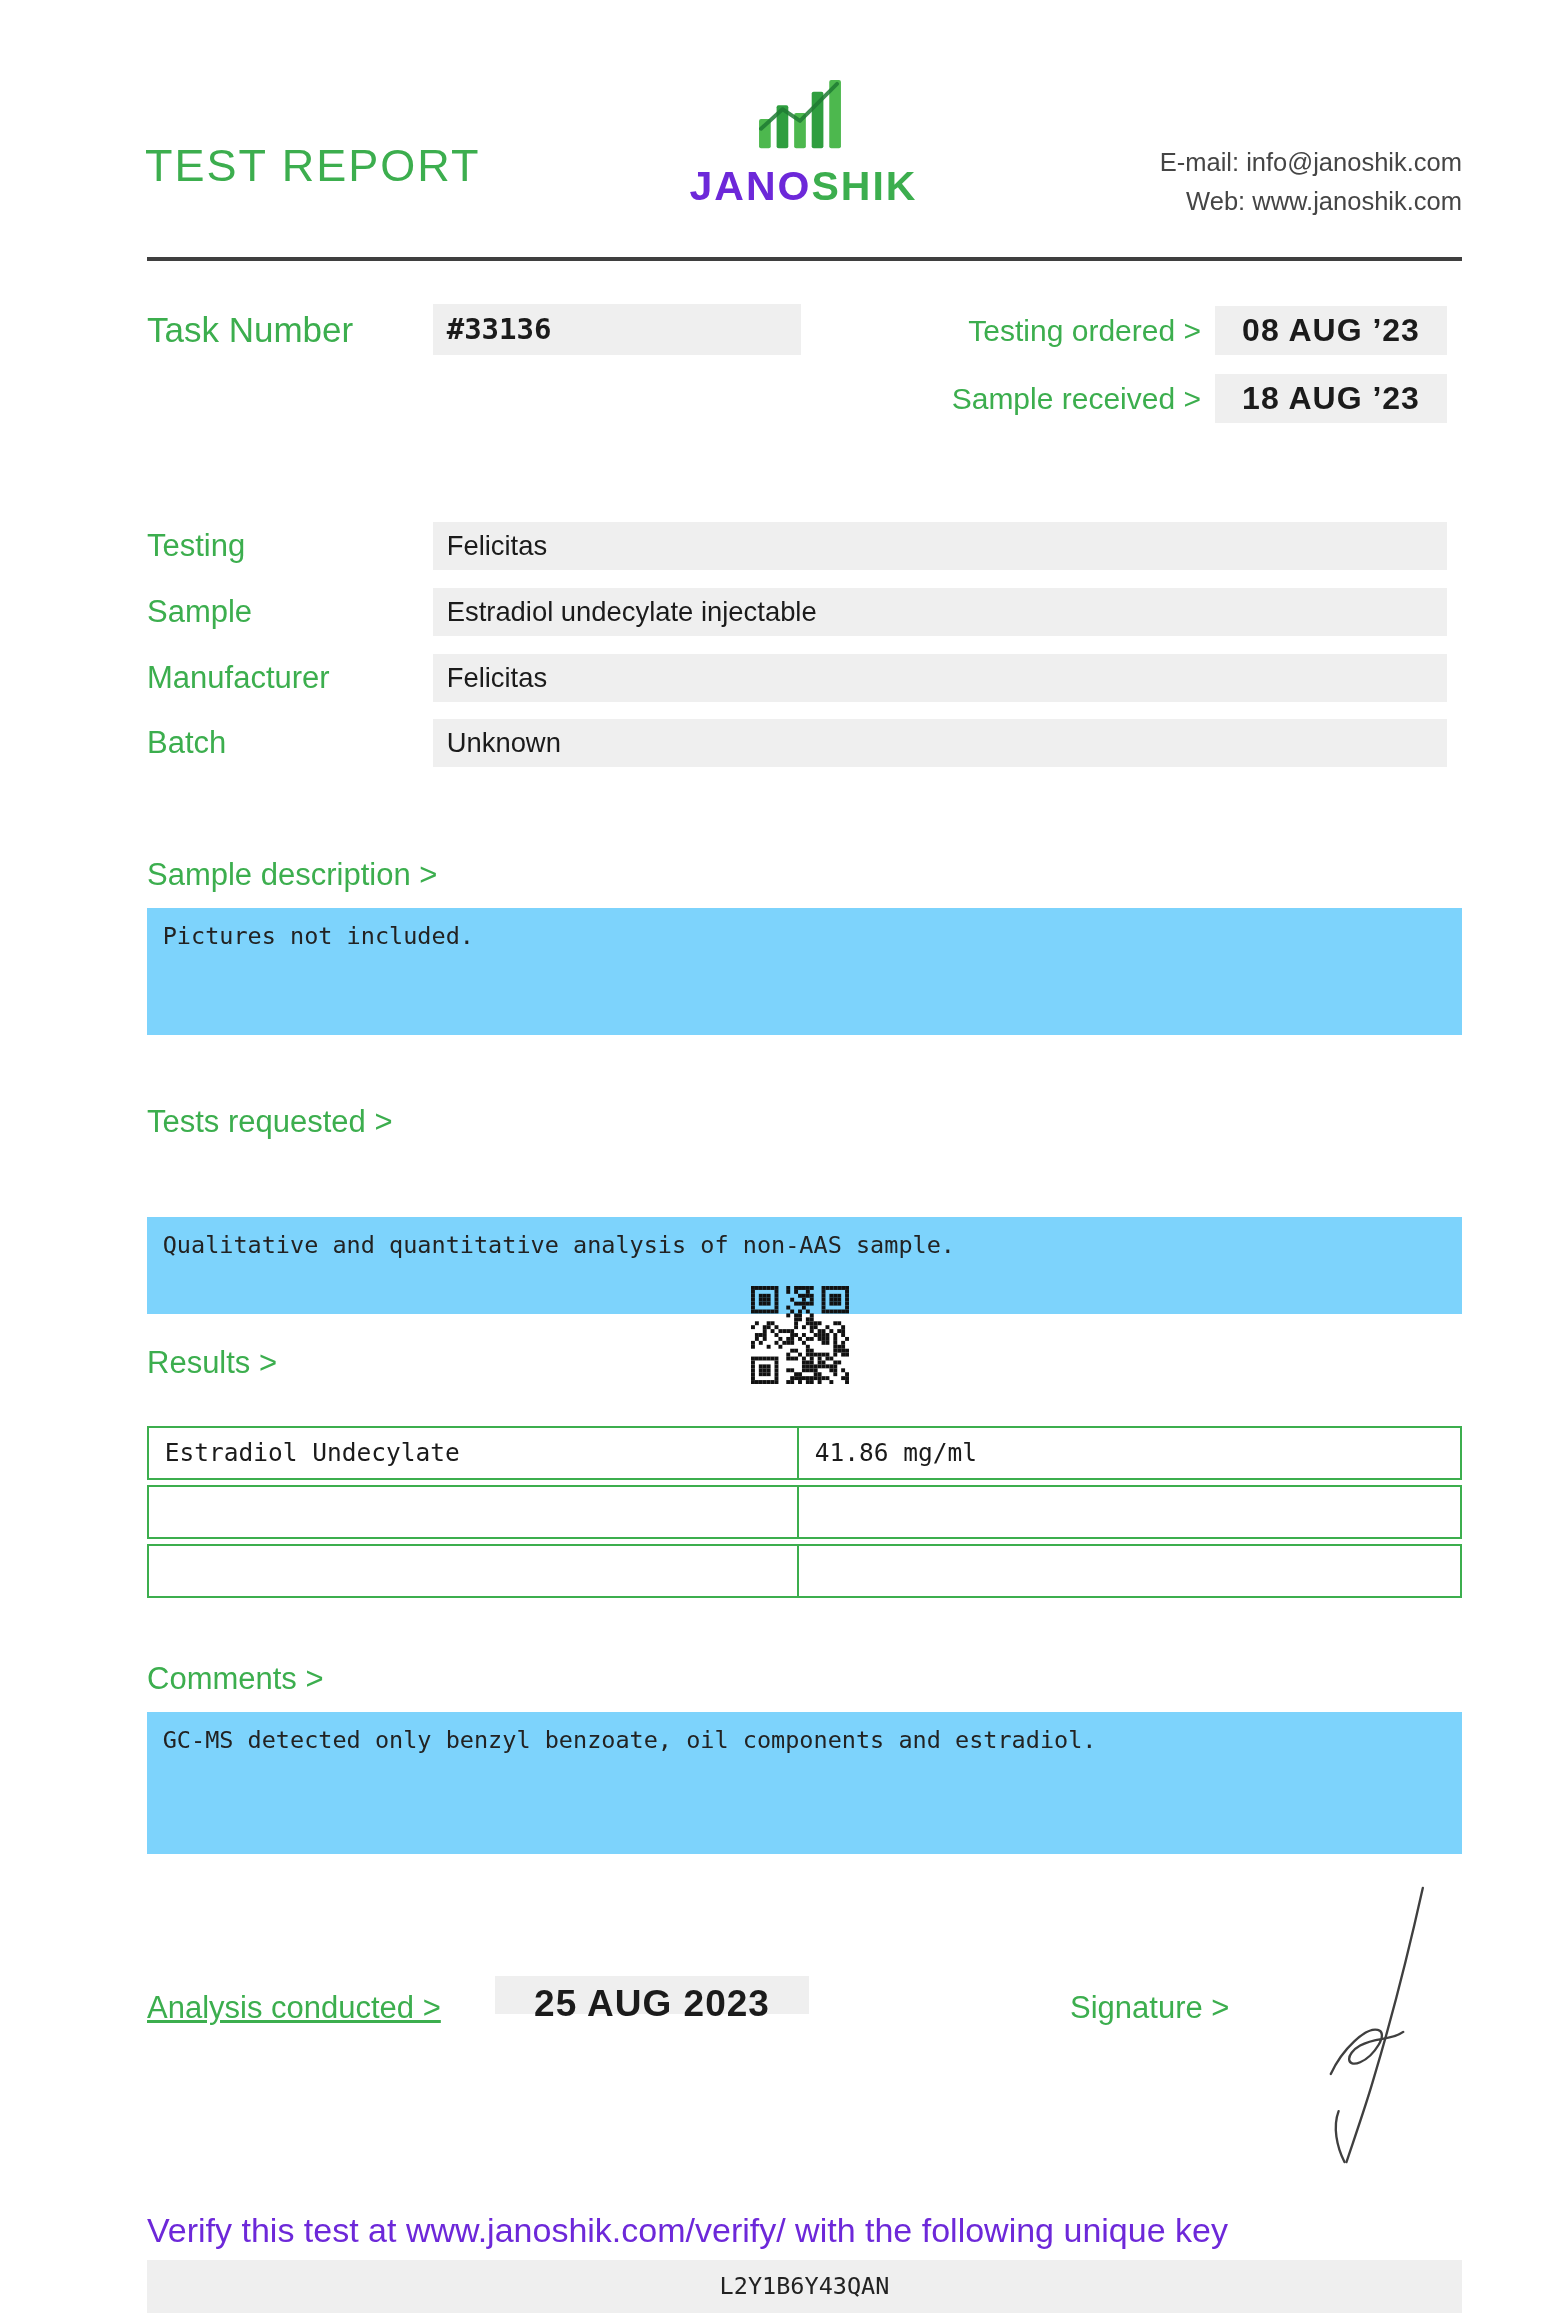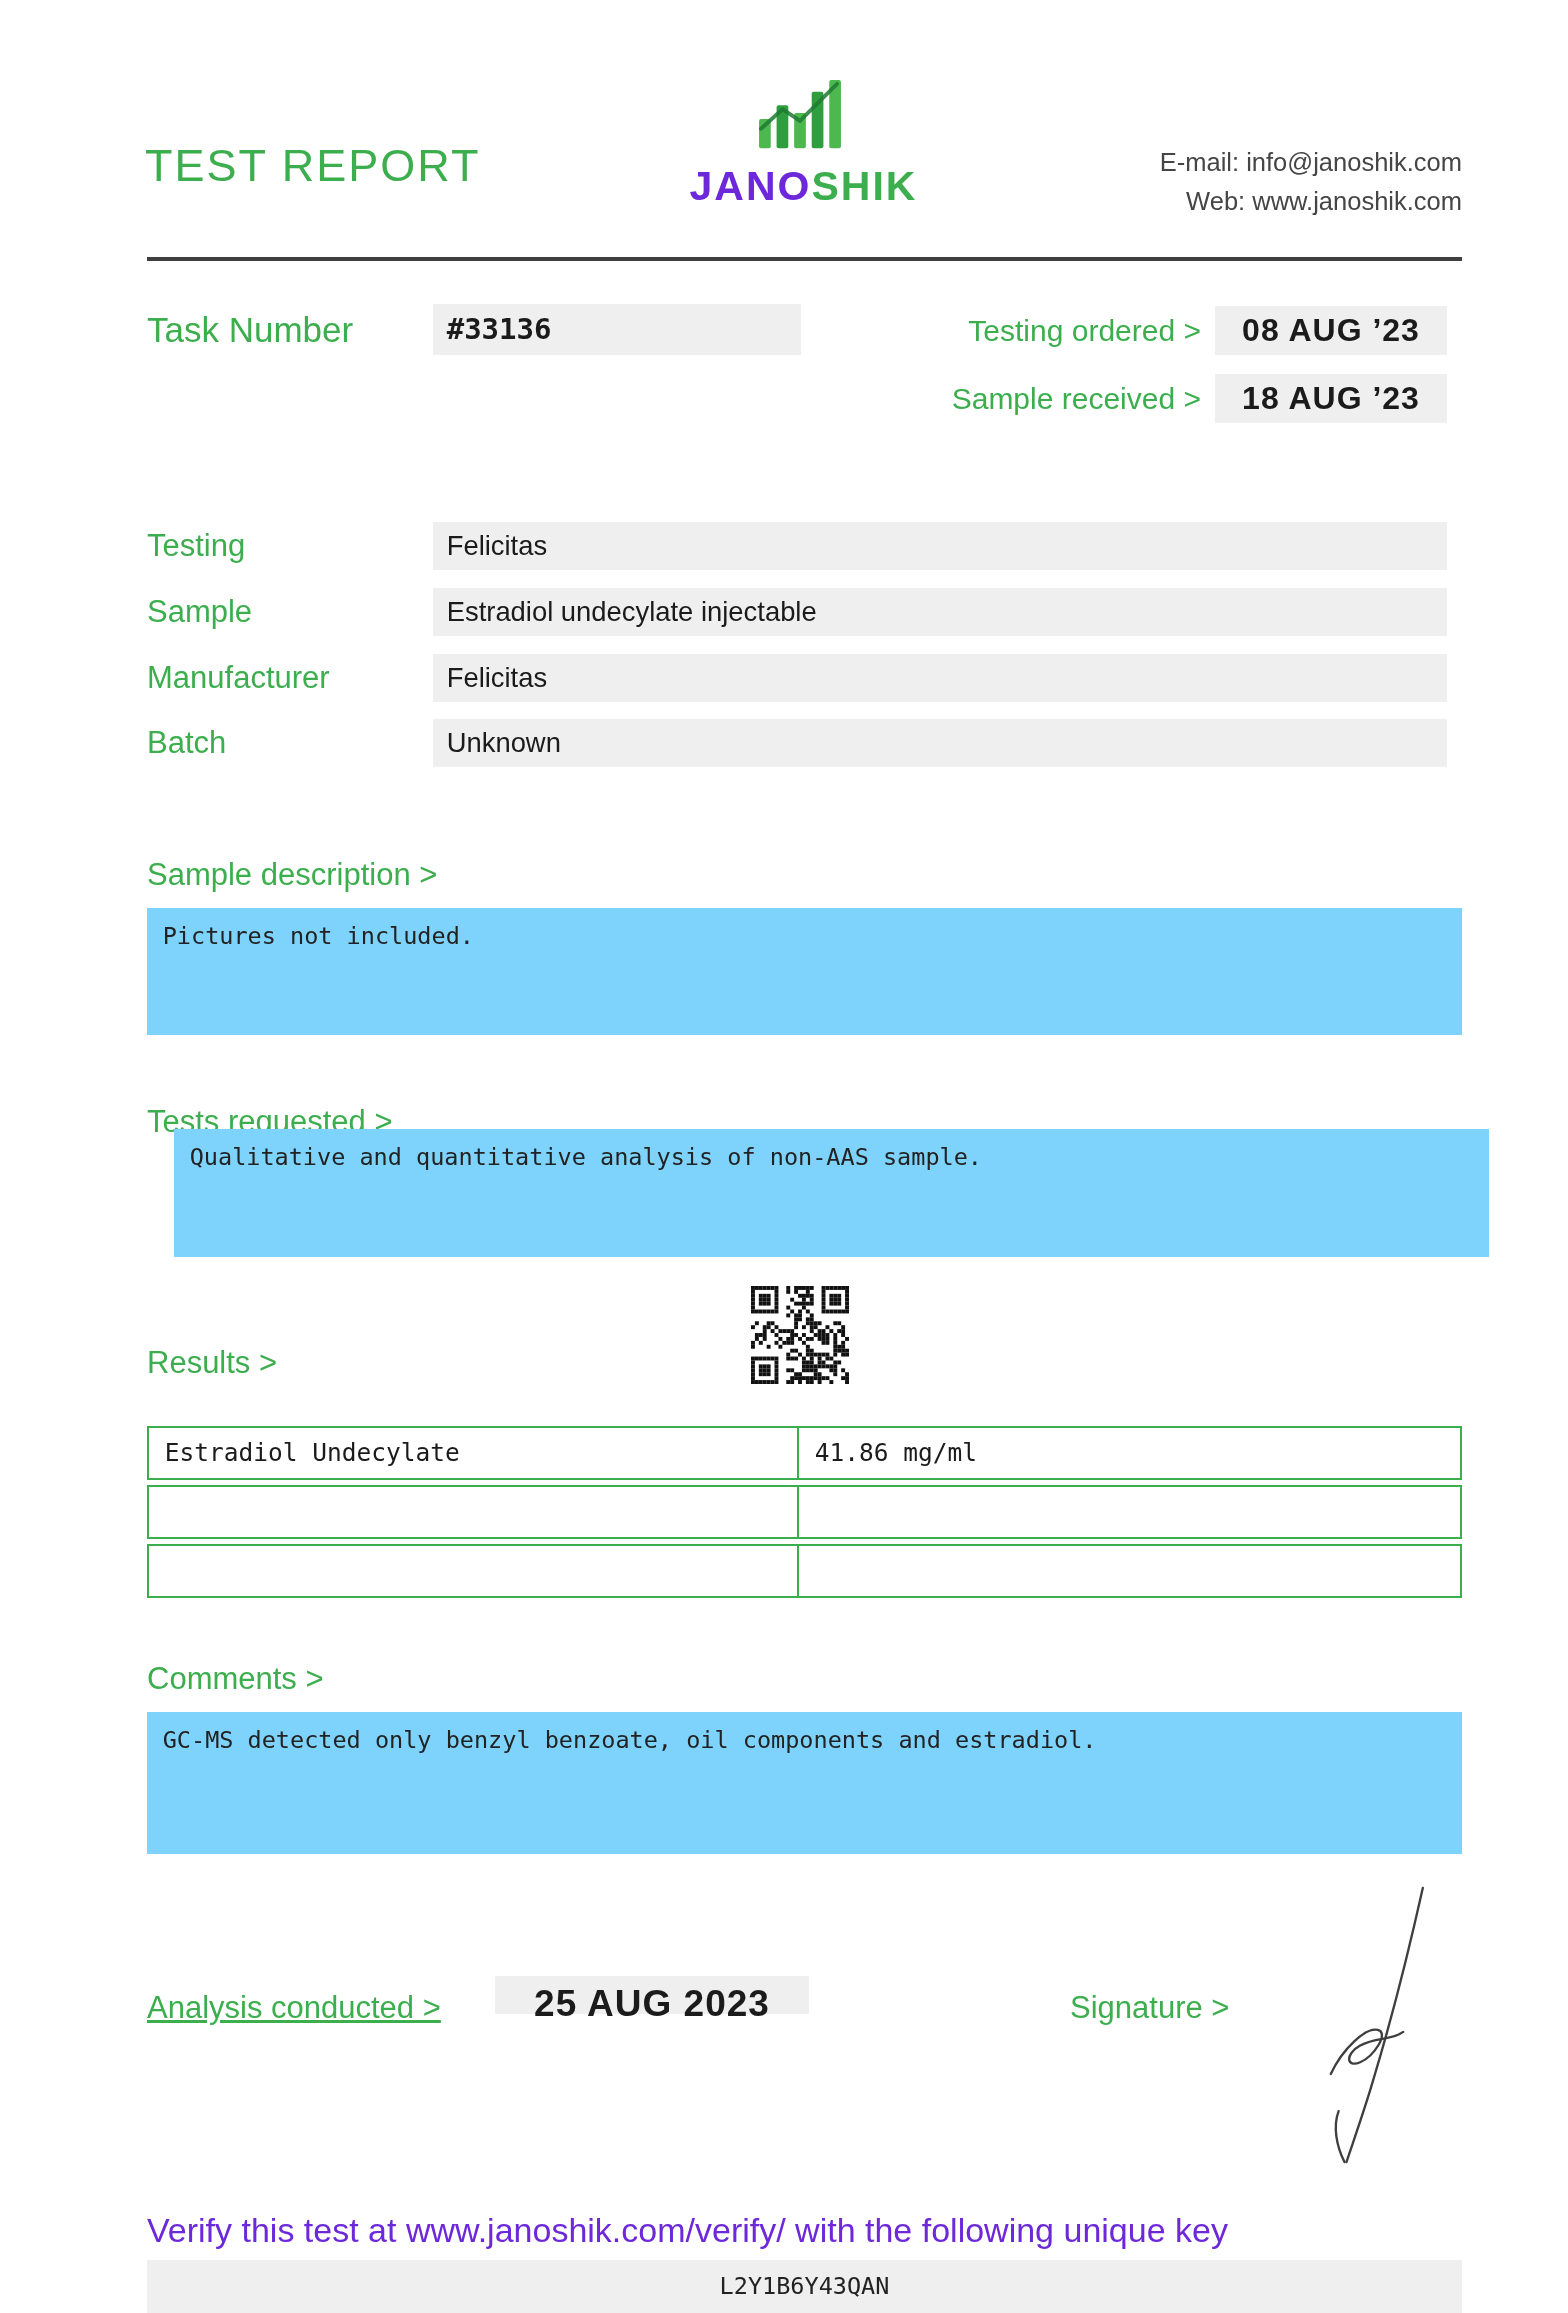--- a/index.html
+++ b/index.html
@@ -174,21 +174,21 @@
 
   <div class="abs green detail-label" style="top:725px;">Batch</div>
   <div class="abs field detail-field" style="top:719px;">Unknown</div>
 
   <div class="abs green section-heading" style="top:857px;">Sample description &gt;</div>
   <div class="abs section-box" style="top:908px; height:127px;">
     <span>Pictures not included.</span>
   </div>
 
   <div class="abs green section-heading" style="top:1104px;">Tests requested &gt;</div>
-  <div class="abs section-box" style="top:1129px; height:128px;margin-left:27px;">
+  <div class="abs section-box" style="top:1217px; height:97px;">
     <span>Qualitative and quantitative analysis of non-AAS sample.</span>
   </div>
 
   <div class="abs qr"><svg xmlns="http://www.w3.org/2000/svg" width="98" height="98" viewBox="0 0 100 100" fill="#111">
         <rect x="0" y="0" width="4" height="4"></rect>
         <rect x="4" y="0" width="4" height="4"></rect>
         <rect x="8" y="0" width="4" height="4"></rect>
         <rect x="12" y="0" width="4" height="4"></rect>
         <rect x="16" y="0" width="4" height="4"></rect>
         <rect x="20" y="0" width="4" height="4"></rect>

